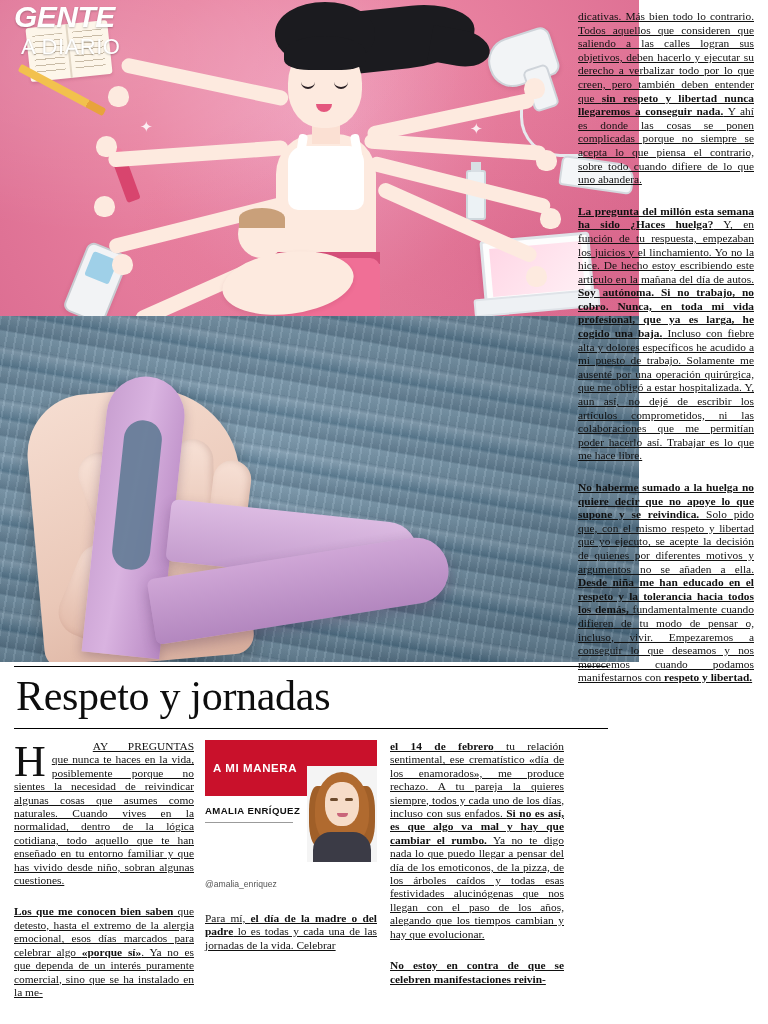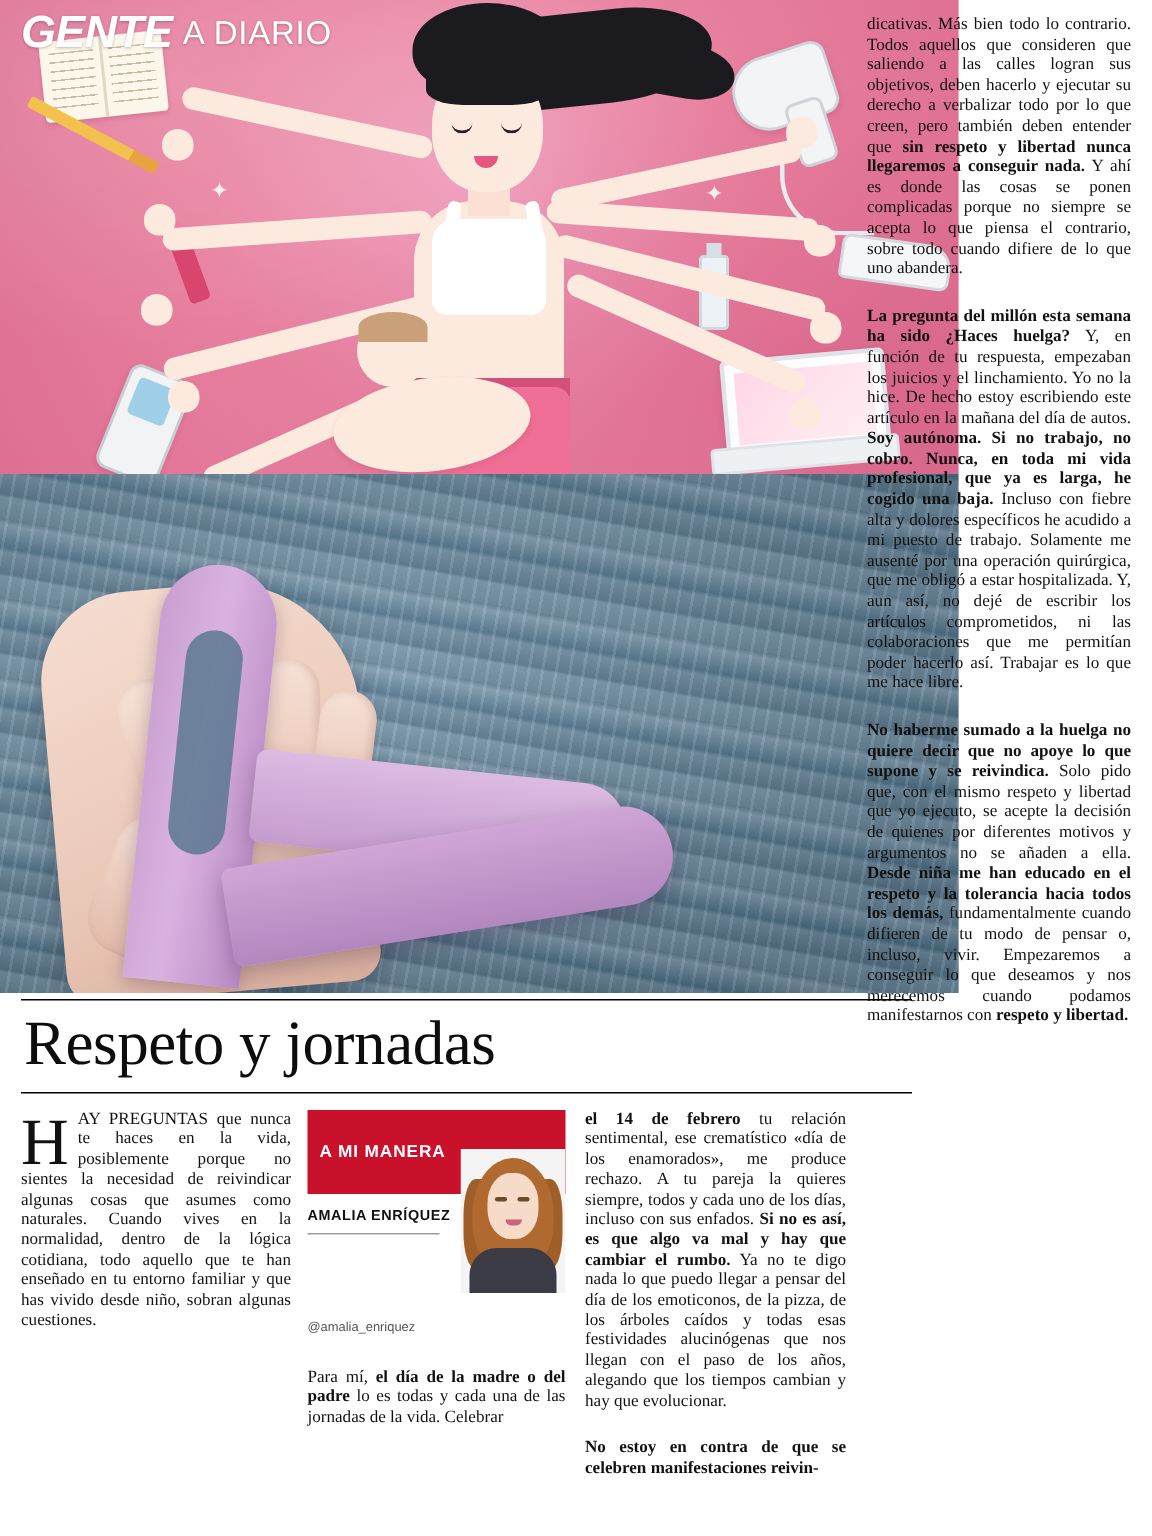--- a/index.html
+++ b/index.html
@@ -18,23 +18,24 @@
 
   
   .masthead {
     position: absolute;
     left: 0;
     top: 0;
     width: 288px;
     height: 44px;
     z-index: 5;
     display: flex;
-    align-items: center;
+    align-items: flex-start;
     padding-left: 14px;
     box-sizing: border-box;
+    flex-direction: column;
   }
   .masthead-gente {
     font-family: "Liberation Sans", sans-serif;
     font-weight: bold;
     font-style: italic;
     font-size: 30px;
     color: #ffffff;
     letter-spacing: -0.5px;
     text-shadow: 0 1px 2px rgba(0,0,0,0.25);
   }
@@ -415,31 +416,32 @@
     background: #000000;
   }
 
   
   .col {
     position: absolute;
     font-size: 11.4px;
     line-height: 13.4px;
     text-align: justify;
     color: #111111;
+    text-decoration: underline;
   }
   .col p { margin: 0 0 0 0; text-indent: 0; }
   .col p + p { margin-top: 18px; }
   .dropcap {
     float: left;
     font-size: 44px;
     line-height: 36px;
     padding: 4px 6px 0 0;
     font-family: "Liberation Serif", serif;
   }
-  .smallcaps { font-variant: small-caps; }
+  .smallcaps { font-variant: small-caps; margin-left: 41px; }
   b { font-weight: bold; }
 
   
   .col1 { left: 14px; top: 740px; width: 180px; }
   
   .col3 { left: 390px; top: 740px; width: 174px; }
   
   .rail { left: 578px; top: 10px; width: 176px; font-size: 11.4px; line-height: 13.6px; }
 
   
@@ -596,20 +598,21 @@
   <div class="ribbon-tail2"></div>
   <div class="ribbon-tail"></div>
 </div>
 
 <div class="rule-top"></div>
 <div class="headline">Respeto y jornadas</div>
 <div class="rule-under-headline"></div>
 
 <div class="col col1">
   <p><span class="dropcap">H</span><span class="smallcaps">AY PREGUNTAS</span> que nunca te haces en la vida, posiblemente porque no sientes la necesidad de reivindicar algunas cosas que asumes como naturales. Cuando vives en la normalidad, dentro de la lógica cotidiana, todo aquello que te han enseñado en tu entorno familiar y que has vivido desde niño, sobran algunas cuestiones.</p>
+  <p><b>Los que me conocen bien saben</b> que detesto, hasta el extremo de la alergia emocional, esos días marcados para celebrar algo <b>«porque sí»</b>. Ya no es que dependa de un interés puramente comercial, sino que se ha instalado en la me-</p>
 </div>
 
 <div class="ami-box">
   <div class="ami-header">A MI MANERA</div>
   <div class="ami-name">AMALIA ENRÍQUEZ</div>
   <div class="ami-line"></div>
   <div class="ami-handle">@amalia_enriquez</div>
   <div class="ami-photo">
     <div class="bg"></div>
     <div class="hair-side"></div>

